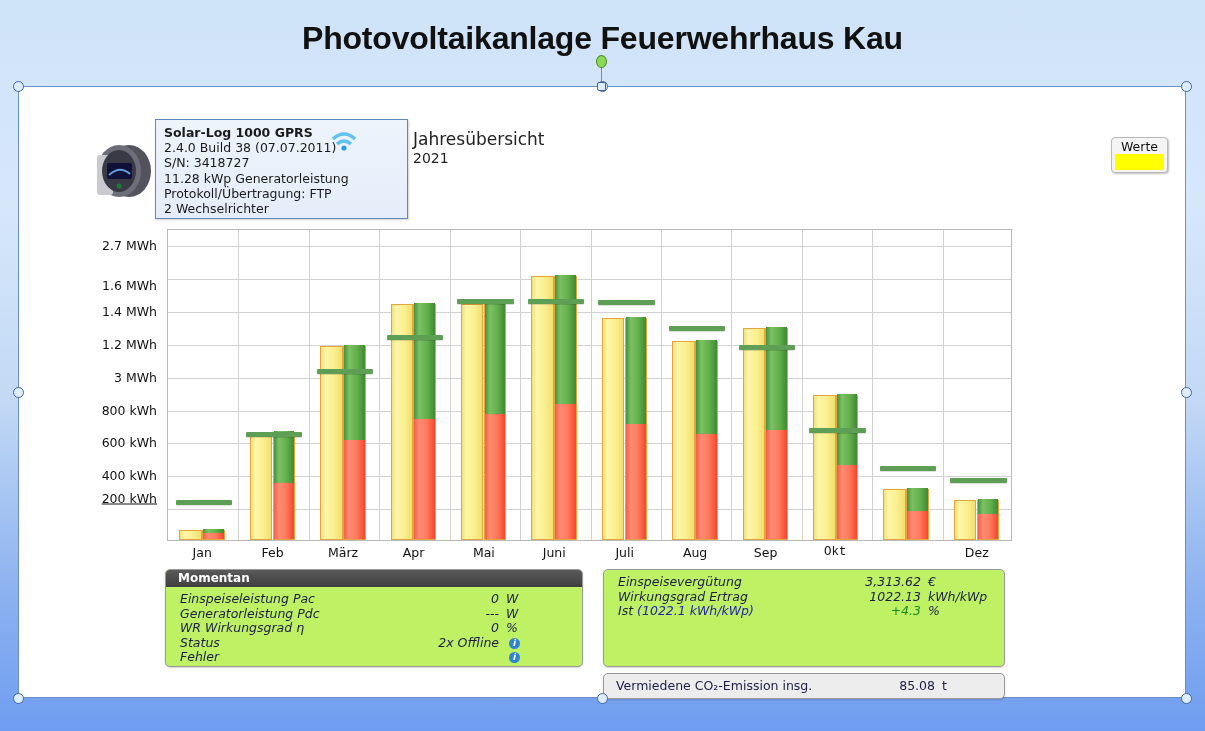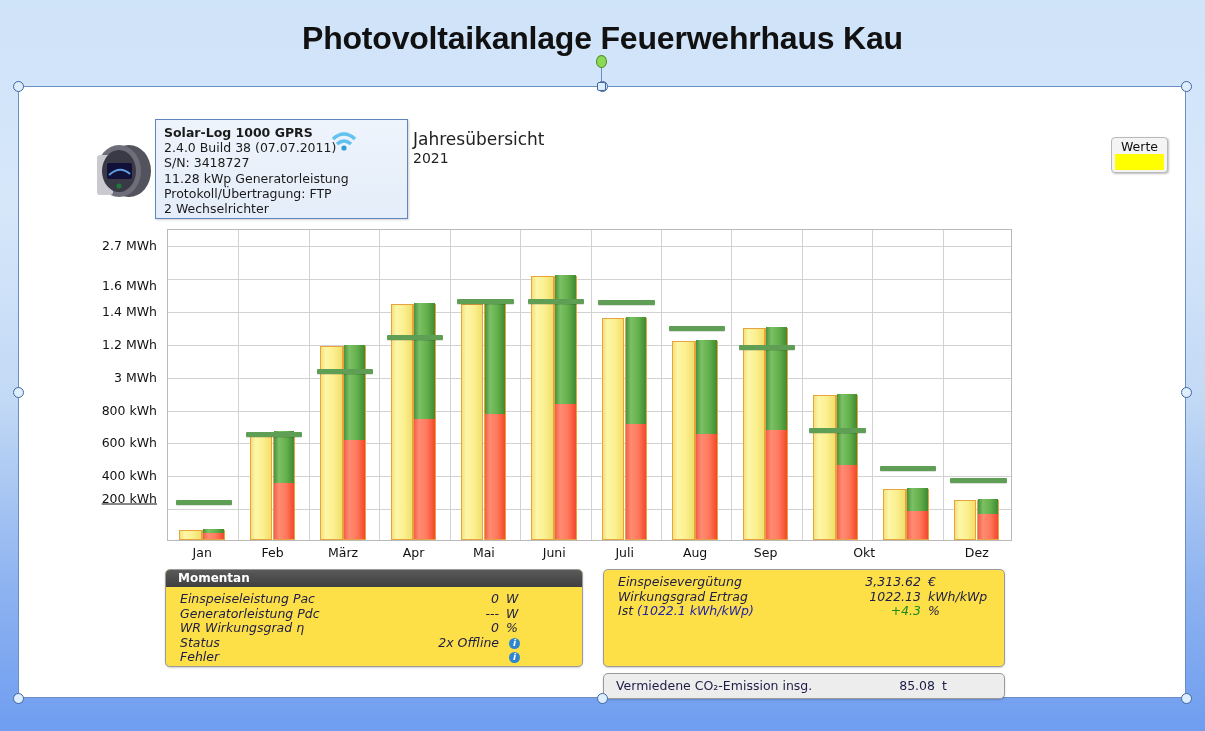--- a/index.html
+++ b/index.html
@@ -75,21 +75,21 @@
   .seg-red{position:absolute;left:0;right:0;bottom:0;
     background:linear-gradient(90deg,#f2604a 0%,#ff8b72 25%,#ff7a5e 60%,#f5472c 100%);}
   .seg-green{position:absolute;left:0;right:0;
     background:linear-gradient(90deg,#47933a 0%,#7cc065 25%,#64b04c 62%,#3f8a32 100%);}
   .target-line{position:absolute;height:5px;background:#5f9e55;border-radius:1px;
     box-shadow:0 1px 0 rgba(0,0,0,.12);}
   .xlabel{position:absolute;top:322px;font-size:12.5px;color:#111;text-align:center;}
 
   
   .panel{position:absolute;border:1px solid #9a9a9a;border-radius:5px;
-    background:#fde047;box-sizing:border-box;overflow:hidden;
+    background:#bef264;box-sizing:border-box;overflow:hidden;
     box-shadow:0 1px 2px rgba(0,0,0,.18);}
   .panel-head{height:17px;background:linear-gradient(180deg,#5a5a5a 0%,#3f3f3f 100%);
     color:#fff;font-size:12px;font-weight:bold;padding:1px 0 0 12px;box-sizing:border-box;}
   .panel-body{padding:5px 10px 6px 12px;font-style:italic;}
   .prow{display:flex;align-items:center;font-size:12.5px;color:#1c1c46;line-height:14.6px;
     padding:0 2px;}
   .prow .lbl{flex:0 0 auto;}
   .prow .spacer{flex:1 1 auto;}
   .prow .val{flex:0 0 auto;text-align:right;}
   .prow .unit{flex:0 0 64px;text-align:left;padding-left:7px;}
@@ -277,21 +277,21 @@
       </div>
   <div class="xlabel" style="left: 96px; width: 70.4167px;">Jan</div>
       <div class="xlabel" style="left: 166.417px; width: 70.4167px;">Feb</div>
       <div class="xlabel" style="left: 236.833px; width: 70.4167px;">März</div>
       <div class="xlabel" style="left: 307.25px; width: 70.4167px;">Apr</div>
       <div class="xlabel" style="left: 377.667px; width: 70.4167px;">Mai</div>
       <div class="xlabel" style="left: 448.083px; width: 70.4167px;">Juni</div>
       <div class="xlabel" style="left: 518.5px; width: 70.4167px;">Juli</div>
       <div class="xlabel" style="left: 588.917px; width: 70.4167px;">Aug</div>
       <div class="xlabel" style="left: 659.333px; width: 70.4167px;">Sep</div>
-      <div class="xlabel" style="left: 758px; width: 70.4167px;">Okt</div>
+      <div class="xlabel" style="left: 729px; width: 70.4167px; font-family: Liberation Mono, monospace;">Okt</div>
       <div class="xlabel" style="left: 800.167px; width: 70.4167px; margin-top: 32px;">Nov</div>
       <div class="xlabel" style="left: 870.583px; width: 70.4167px;">Dez</div>
     </div>
 
   <div class="panel" style="left:146px;top:482px;width:418px;height:98px;">
     <div class="panel-head">Momentan</div>
     <div class="panel-body" id="momentan-body">
         <div class="prow">
           <span class="lbl">Einspeiseleistung Pac</span>
           <span class="spacer"></span>

